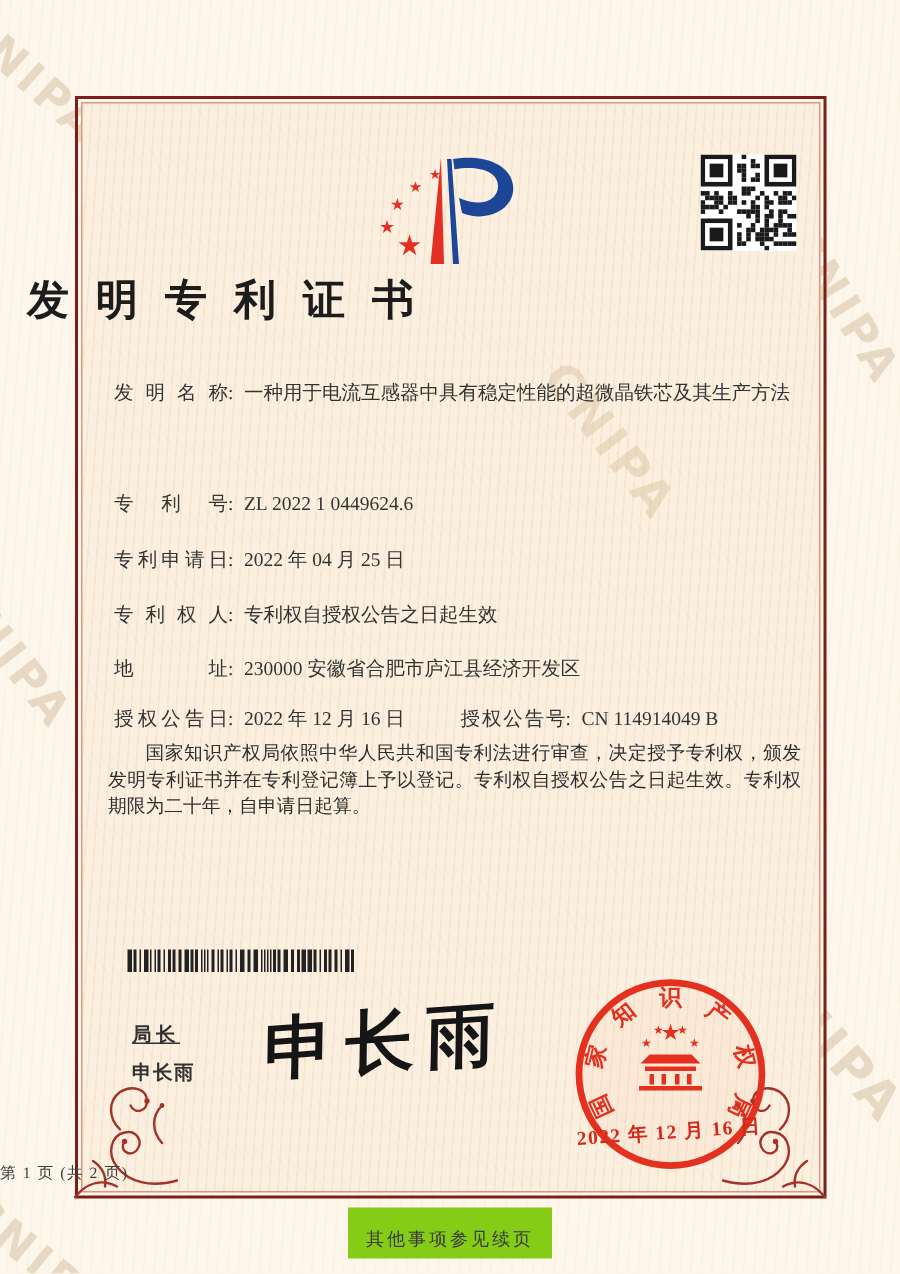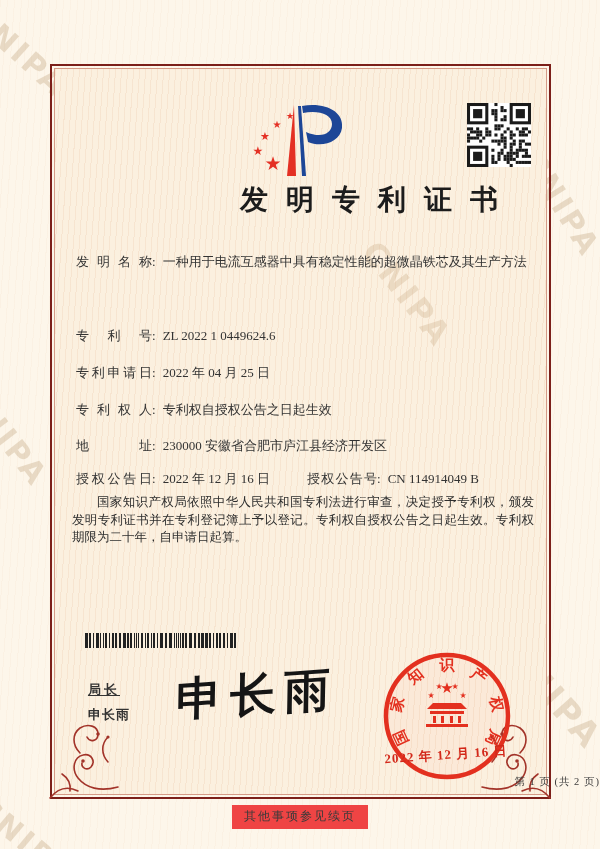--- a/index.html
+++ b/index.html
@@ -21,21 +21,21 @@
          border:2.5px solid #7c1f19;box-sizing:border-box;z-index:1;}
   .frame-inner{position:absolute;inset:2px;border:1px solid #d59a86;
          background:#fbf0df;background-image:repeating-linear-gradient(94deg,rgba(221,158,116,0.14) 0 1px,transparent 1px 6px);}
   .ornament{position:absolute;z-index:2;}
   .orn-left{left:38px;top:716px;}
   .orn-right{left:478px;top:716px;transform:scaleX(-1);}
   
   .cert-no{position:absolute;left:74px;top:99px;font-size:12.5px;color:#444;letter-spacing:1.5px;z-index:3;}
   .logo{position:absolute;left:246px;top:102px;z-index:3;}
   .qr{position:absolute;left:467px;top:103px;background:#ffffff;z-index:3;}
-  .title{position:absolute;left:0;top:181px;width:516px;text-align:right;font-size:28px;
+  .title{position:absolute;left:0;top:181px;width:516px;text-align:left;font-size:28px;
          font-weight:bold;letter-spacing:18px;text-indent:18px;color:#1c1c1c;z-index:3;}
   .field-row{position:absolute;left:76px;font-size:13px;color:#333;z-index:3;white-space:nowrap;}
   .fr1{top:253px}.fr2{top:290px}.fr3{top:327px}.fr4{top:364px}.fr5{top:401px}.fr6{top:437px}
   .grant-row-a{position:absolute;left:76px;top:470px;font-size:13px;color:#333;z-index:3;white-space:nowrap;}
   .grant-row-b{position:absolute;left:307px;top:470px;font-size:13px;color:#333;z-index:3;white-space:nowrap;}
   .f-label{display:inline-block;width:76px;text-align:justify;text-align-last:justify;}
   .f-label.narrow{width:70px;}
   .f-value{margin-left:7px;}
   .body-text{position:absolute;left:72px;top:494px;width:462px;font-size:12.5px;line-height:17.6px;
          color:#2e2e2e;text-align:justify;z-index:3;}
@@ -44,24 +44,24 @@
   .barcode div{background:#222;}
   .director-title{position:absolute;left:88px;top:681px;font-size:13px;font-weight:bold;color:#333;
          letter-spacing:3px;z-index:3;text-decoration:underline;}
   .director-name{position:absolute;left:88px;top:706px;font-size:13px;font-weight:bold;color:#333;
          letter-spacing:1px;z-index:3;}
   .signature{position:absolute;left:176px;top:664px;font-size:46px;font-weight:bold;color:#151515;
          letter-spacing:8px;transform:rotate(-4deg) skewX(-5deg);z-index:3;}
   .seal{position:absolute;left:381px;top:650px;z-index:4;}
   .seal-date{position:absolute;left:364px;top:746px;width:164px;text-align:center;font-size:13px;
          font-weight:bold;color:#d3281a;letter-spacing:1px;transform:rotate(-4deg);z-index:5;}
-  .page-no{position:absolute;left:0;top:775px;width:600px;text-align:right;font-size:10.5px;
+  .page-no{position:absolute;left:0;top:775px;width:600px;text-align:left;font-size:10.5px;
          color:#3c3c3c;letter-spacing:1px;z-index:3;}
-  .cont-box{position:absolute;left:50%;top:805px;transform:translateX(-50%);background:#ef4444;
-         padding:3px 12px 4px;font-size:12px;color:#3a3a3a;letter-spacing:2px;z-index:3;white-space:nowrap;}
+  .cont-box{position:absolute;left:50%;top:805px;transform:translateX(-50%);background:#84cc16;
+         padding:13px 12px 4px;font-size:12px;color:#3a3a3a;letter-spacing:2px;z-index:3;white-space:nowrap;}
 </style>
 </head>
 <body>
 
 <div class="page">
 
   <span class="wm wm1">CNIPA</span>
   <span class="wm wm2">CNIPA</span>
   <span class="wm wm3">CNIPA</span>
   <span class="wm wm4">CNIPA</span>

